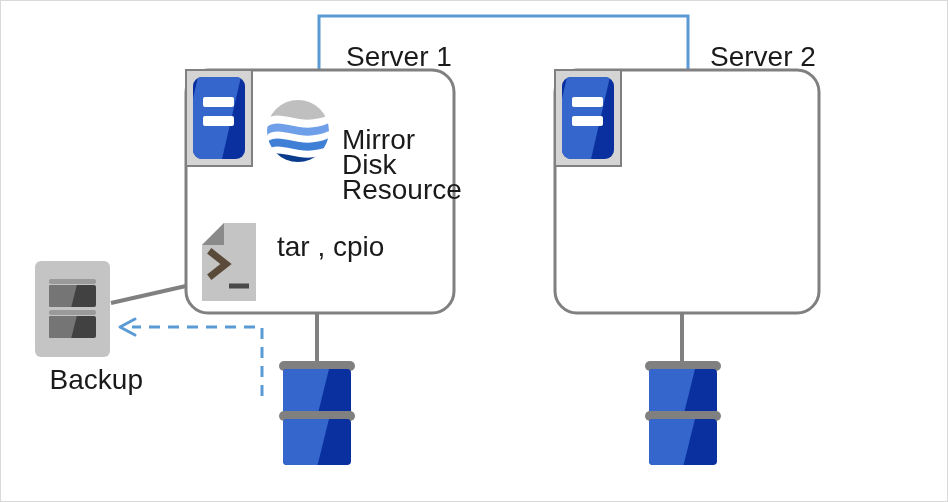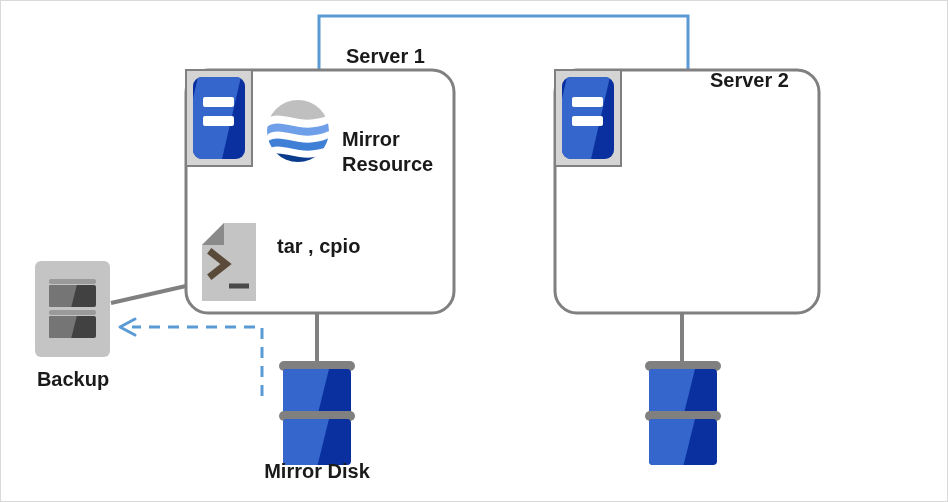--- a/index.html
+++ b/index.html
@@ -22,24 +22,23 @@
   .svg-layer {
     position: absolute;
     left: 0;
     top: 0;
     width: 948px;
     height: 502px;
   }
   .lbl {
     position: absolute;
     color: #1a1a1a;
-    font-size: 20px;
+    font-size: 28px;
     line-height: 25px;
     white-space: pre;
-    font-weight: bold;
   }
   .lbl-center {
     text-align: center;
   }
   
   .srv-badge {
     position: absolute;
     box-sizing: border-box;
     background: #d4d4d4;
     border: 2px solid #808080;
@@ -202,28 +201,28 @@
 
   <div class="backup-dev" style="left:34px; top:260px; width:75px; height:96px;">
     <div class="bd-cap" style="left:14px; top:18px; width:47px;"></div>
     <div class="bd-body" style="left:14px; top:24px; width:47px; height:22px;"></div>
     <div class="bd-cap" style="left:14px; top:49px; width:47px;"></div>
     <div class="bd-body" style="left:14px; top:55px; width:47px; height:22px;"></div>
   </div>
 
   <div class="lbl" style="left:345px; top:43px;">Server 1</div>
 
-  <div class="lbl" style="left:709px; top:43px;margin-top:24px;">Server 2</div>
+  <div class="lbl" style="left:709px; top:43px;">Server 2</div>
 
   <div style="position:absolute; left:341px; top:100px;margin-top:26px;">
     <div class="lbl" style="position:static;">Mirror</div>
+    <div class="lbl" style="position:static;">Disk</div>
     <div class="lbl" style="position:static;text-align:right;">Resource</div>
   </div>
 
   <div class="lbl" style="left:276px; top:233px;">tar , cpio</div>
 
-  <div class="lbl lbl-center" style="left:246px; top:458px; width:140px;">Mirror Disk</div>
 
   <div style="position:absolute; left:2px; top:366px; width:140px; text-align:center;">
-    <div class="lbl lbl-center" style="position:static; width:100%;">Backup</div>
+    <div class="lbl lbl-center" style="position:static; width:100%;text-align:right;">Backup</div>
   </div>
 
 </div>
 
 </body></html>

